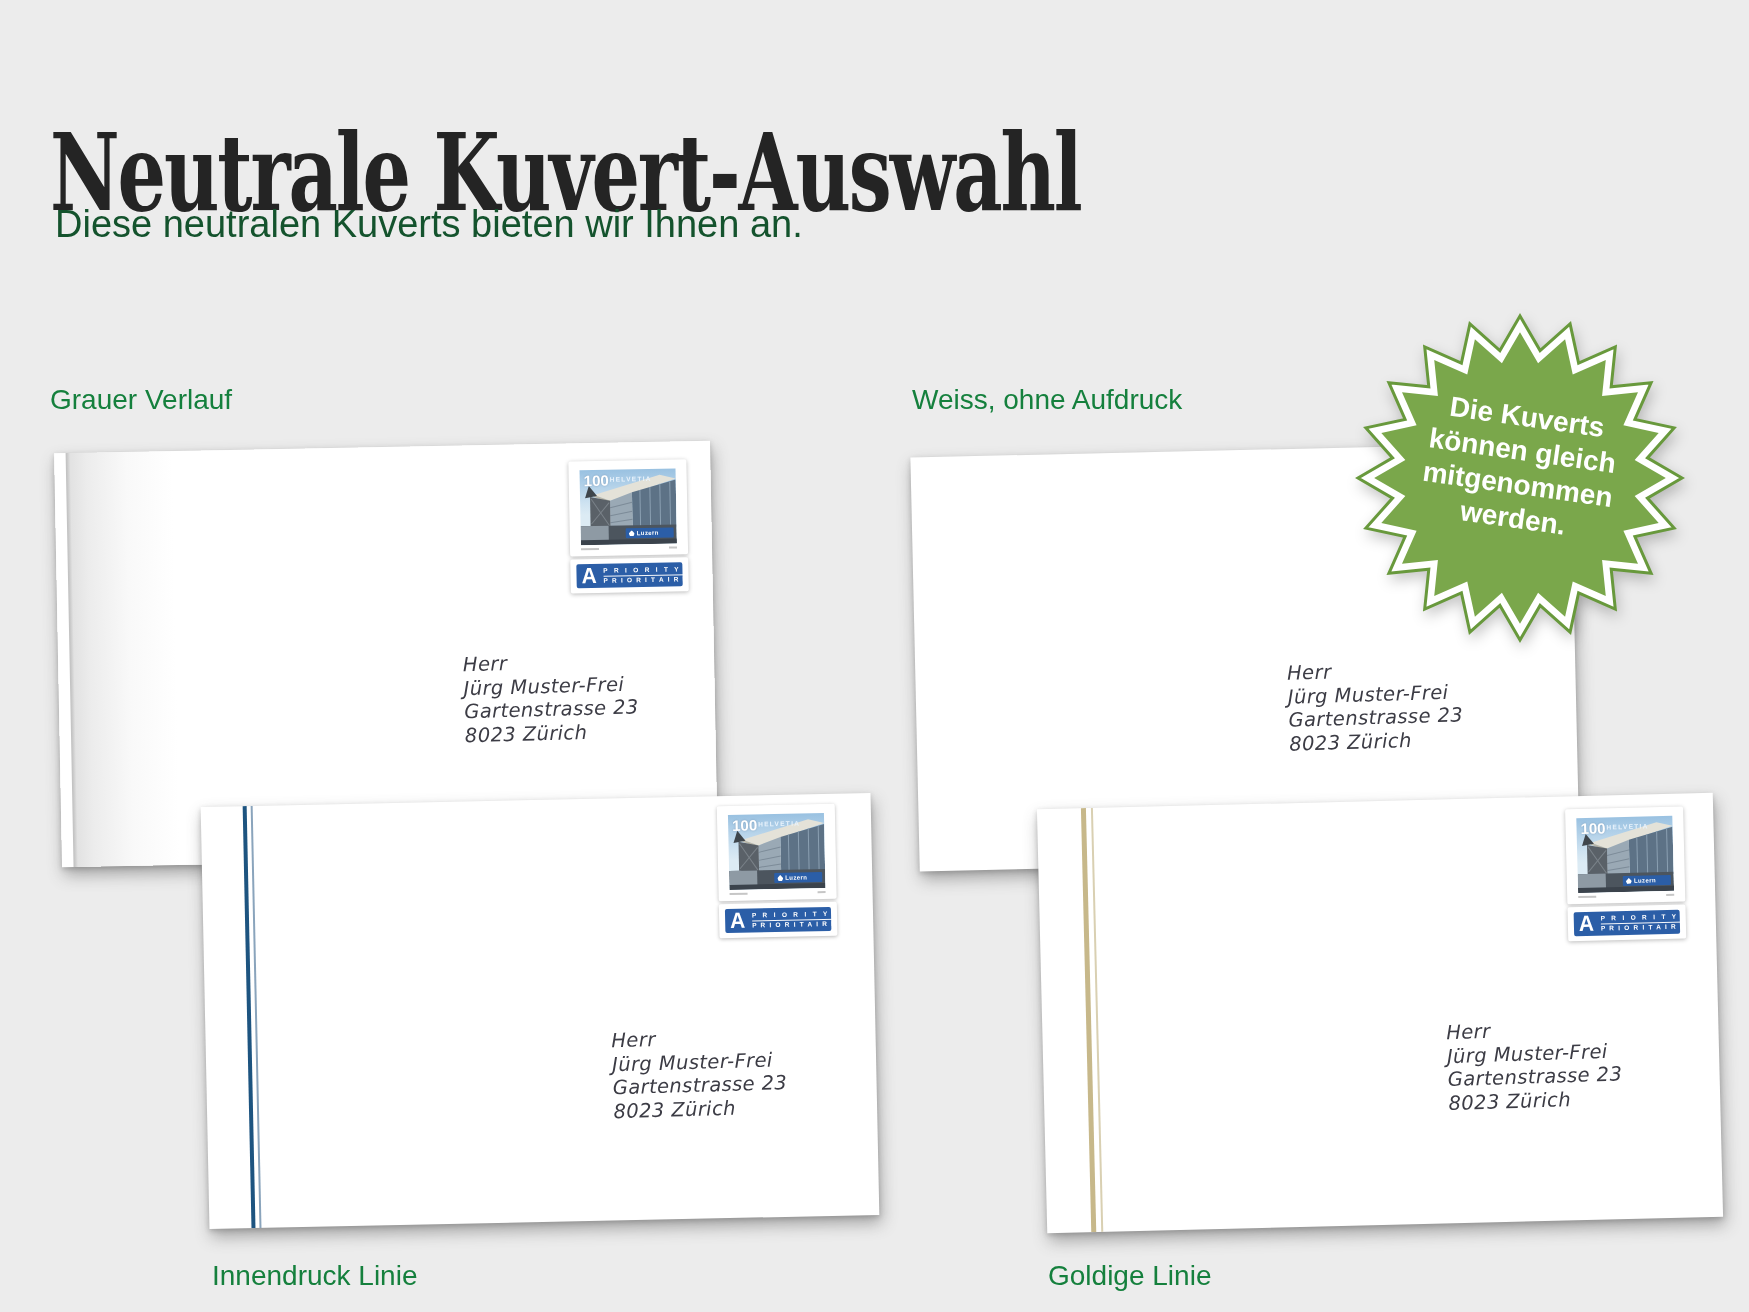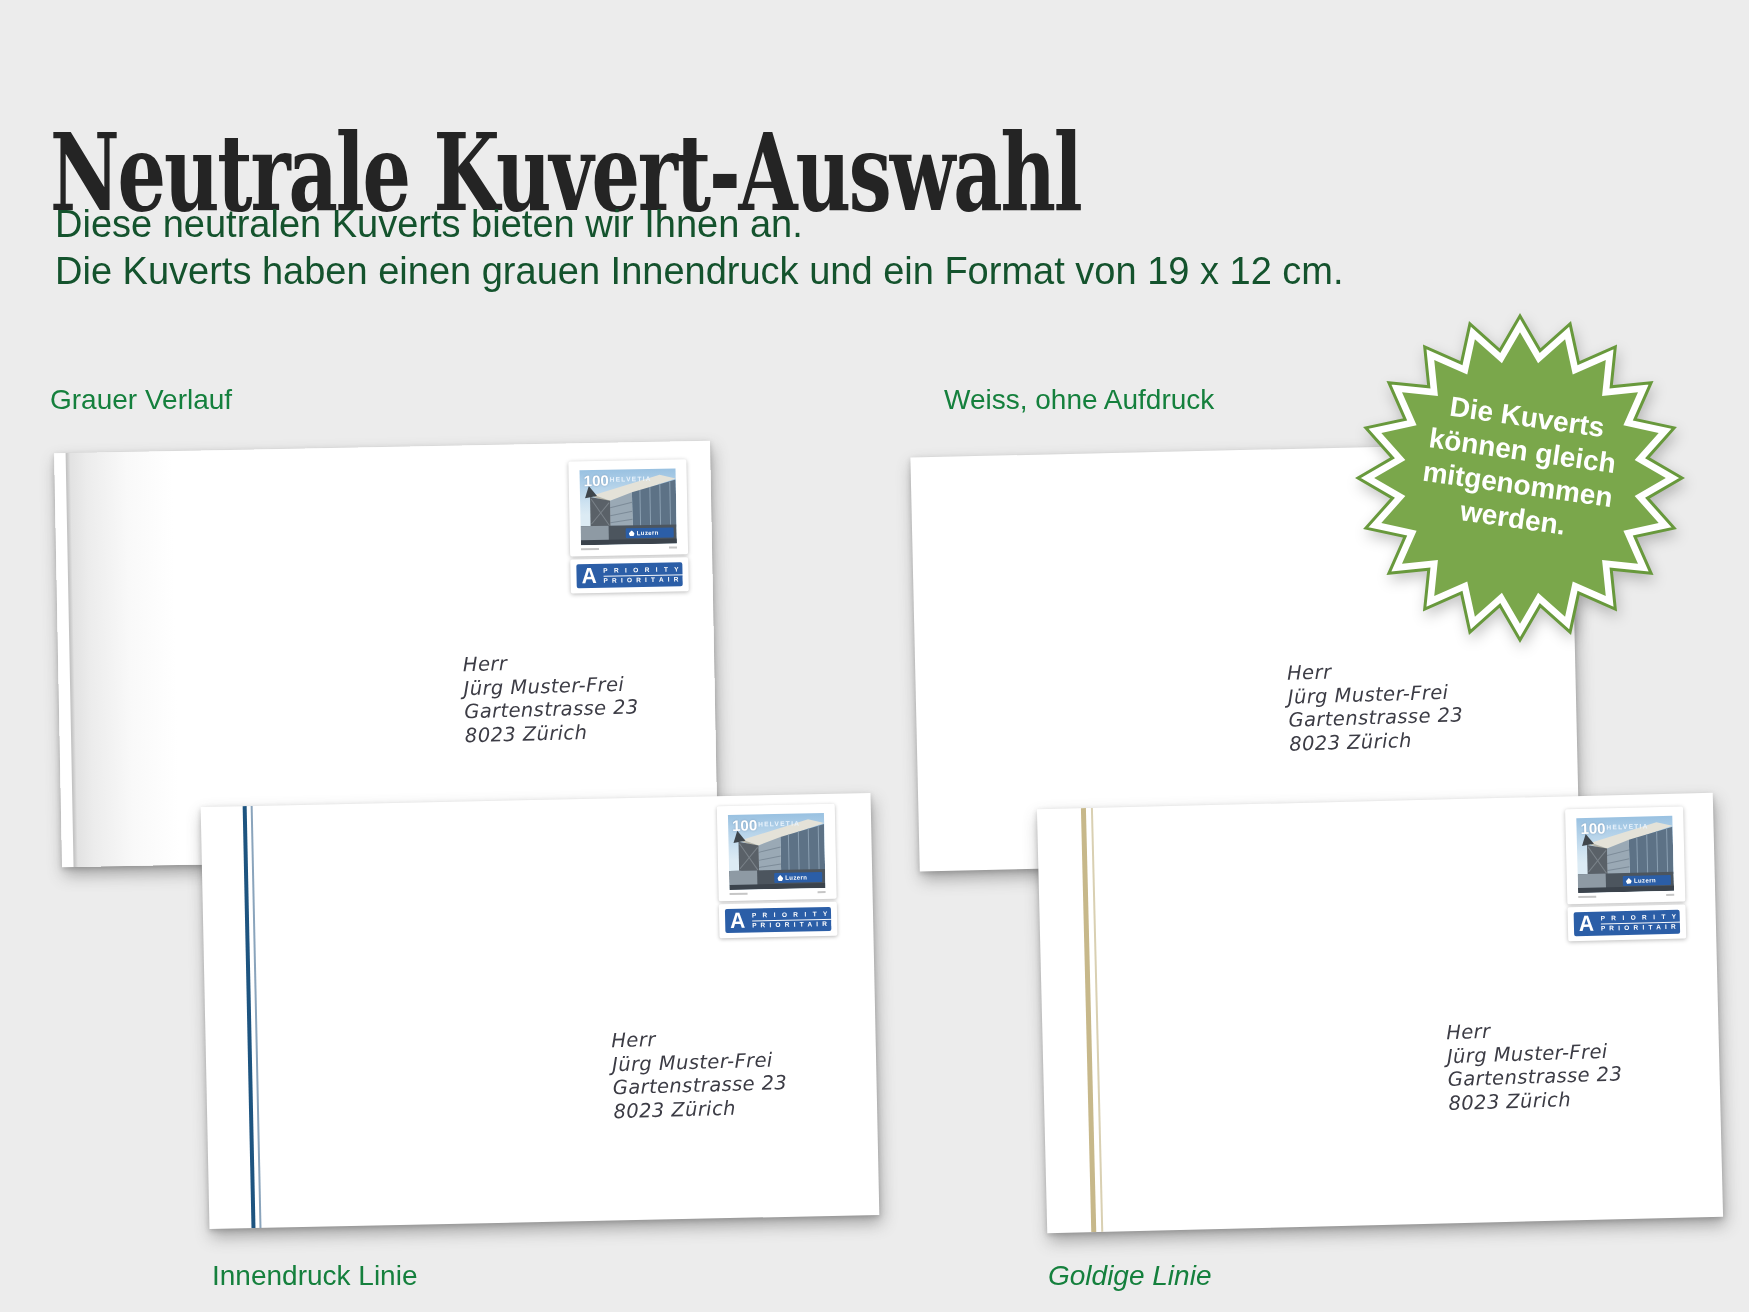--- a/index.html
+++ b/index.html
@@ -7,23 +7,23 @@
        background:#ececec;font-family:"Liberation Sans",sans-serif;}
 
   
   .page-title{position:absolute;left:50px;top:44px;white-space:nowrap;
     font-family:"DejaVu Serif",serif;font-weight:700;font-size:106px;line-height:1.1;
     color:#242424;letter-spacing:-3px;transform:scaleX(.72);transform-origin:0 0;}
   .intro{position:absolute;left:55px;top:201px;font-size:38px;line-height:47px;
     color:#14532d;white-space:nowrap;}
   .cat-label{position:absolute;font-size:28px;color:#15803d;white-space:nowrap;}
   #label-grauer{left:50px;top:384px;}
-  #label-weiss{left:944px;top:384px;}
+  #label-weiss{left:912px;top:384px;}
   #label-blau{left:212px;top:1260px;}
-  #label-gold{left:1048px;top:1260px;font-style:italic;}
+  #label-gold{left:1048px;top:1260px;}
 
   
   .env{position:absolute;background:#ffffff;
        box-shadow:2px 8px 16px rgba(70,70,70,.42), 0 2px 5px rgba(90,90,90,.30);}
   #env-1{left:58px;top:447px;width:656px;height:414px;transform:rotate(-1.1deg);z-index:5;
     background:linear-gradient(to right,
       #ffffff 0px,#ffffff 11px,#c3c3c3 12px,#c9c9c9 13px,#e2e2e2 16px,
       #ececec 32px,#f9f9f9 72px,#ffffff 118px,#ffffff 100%);}
   #env-2{left:915px;top:450px;width:660px;height:414px;transform:rotate(-1.3deg);z-index:5;}
   #env-3{left:205px;top:800px;width:670px;height:422px;transform:rotate(-1.2deg);z-index:10;}
@@ -87,21 +87,20 @@
   .badge-text{position:absolute;left:38px;top:92px;width:264px;text-align:center;
     color:#ffffff;font-weight:700;font-size:28px;line-height:34px;
     transform:rotate(8deg);transform-origin:50% 50%;}
 </style>
 </head>
 <body>
 
 <h1 class="page-title">Neutrale Kuvert-Auswahl</h1>
 <div class="intro">
   <div>Diese neutralen Kuverts bieten wir Ihnen an.</div>
-  <div>Die Kuverts haben einen grauen Innendruck und ein Format von 19 x 12 cm.</div>
 </div>
 
 <div class="cat-label" id="label-grauer">Grauer Verlauf</div>
 <div class="cat-label" id="label-weiss">Weiss, ohne Aufdruck</div>
 <div class="cat-label" id="label-blau">Innendruck Linie</div>
 <div class="cat-label" id="label-gold">Goldige Linie</div>
 
 <div class="env" id="env-1">
   <div class="stamp-slot">
   <div class="stamp">

